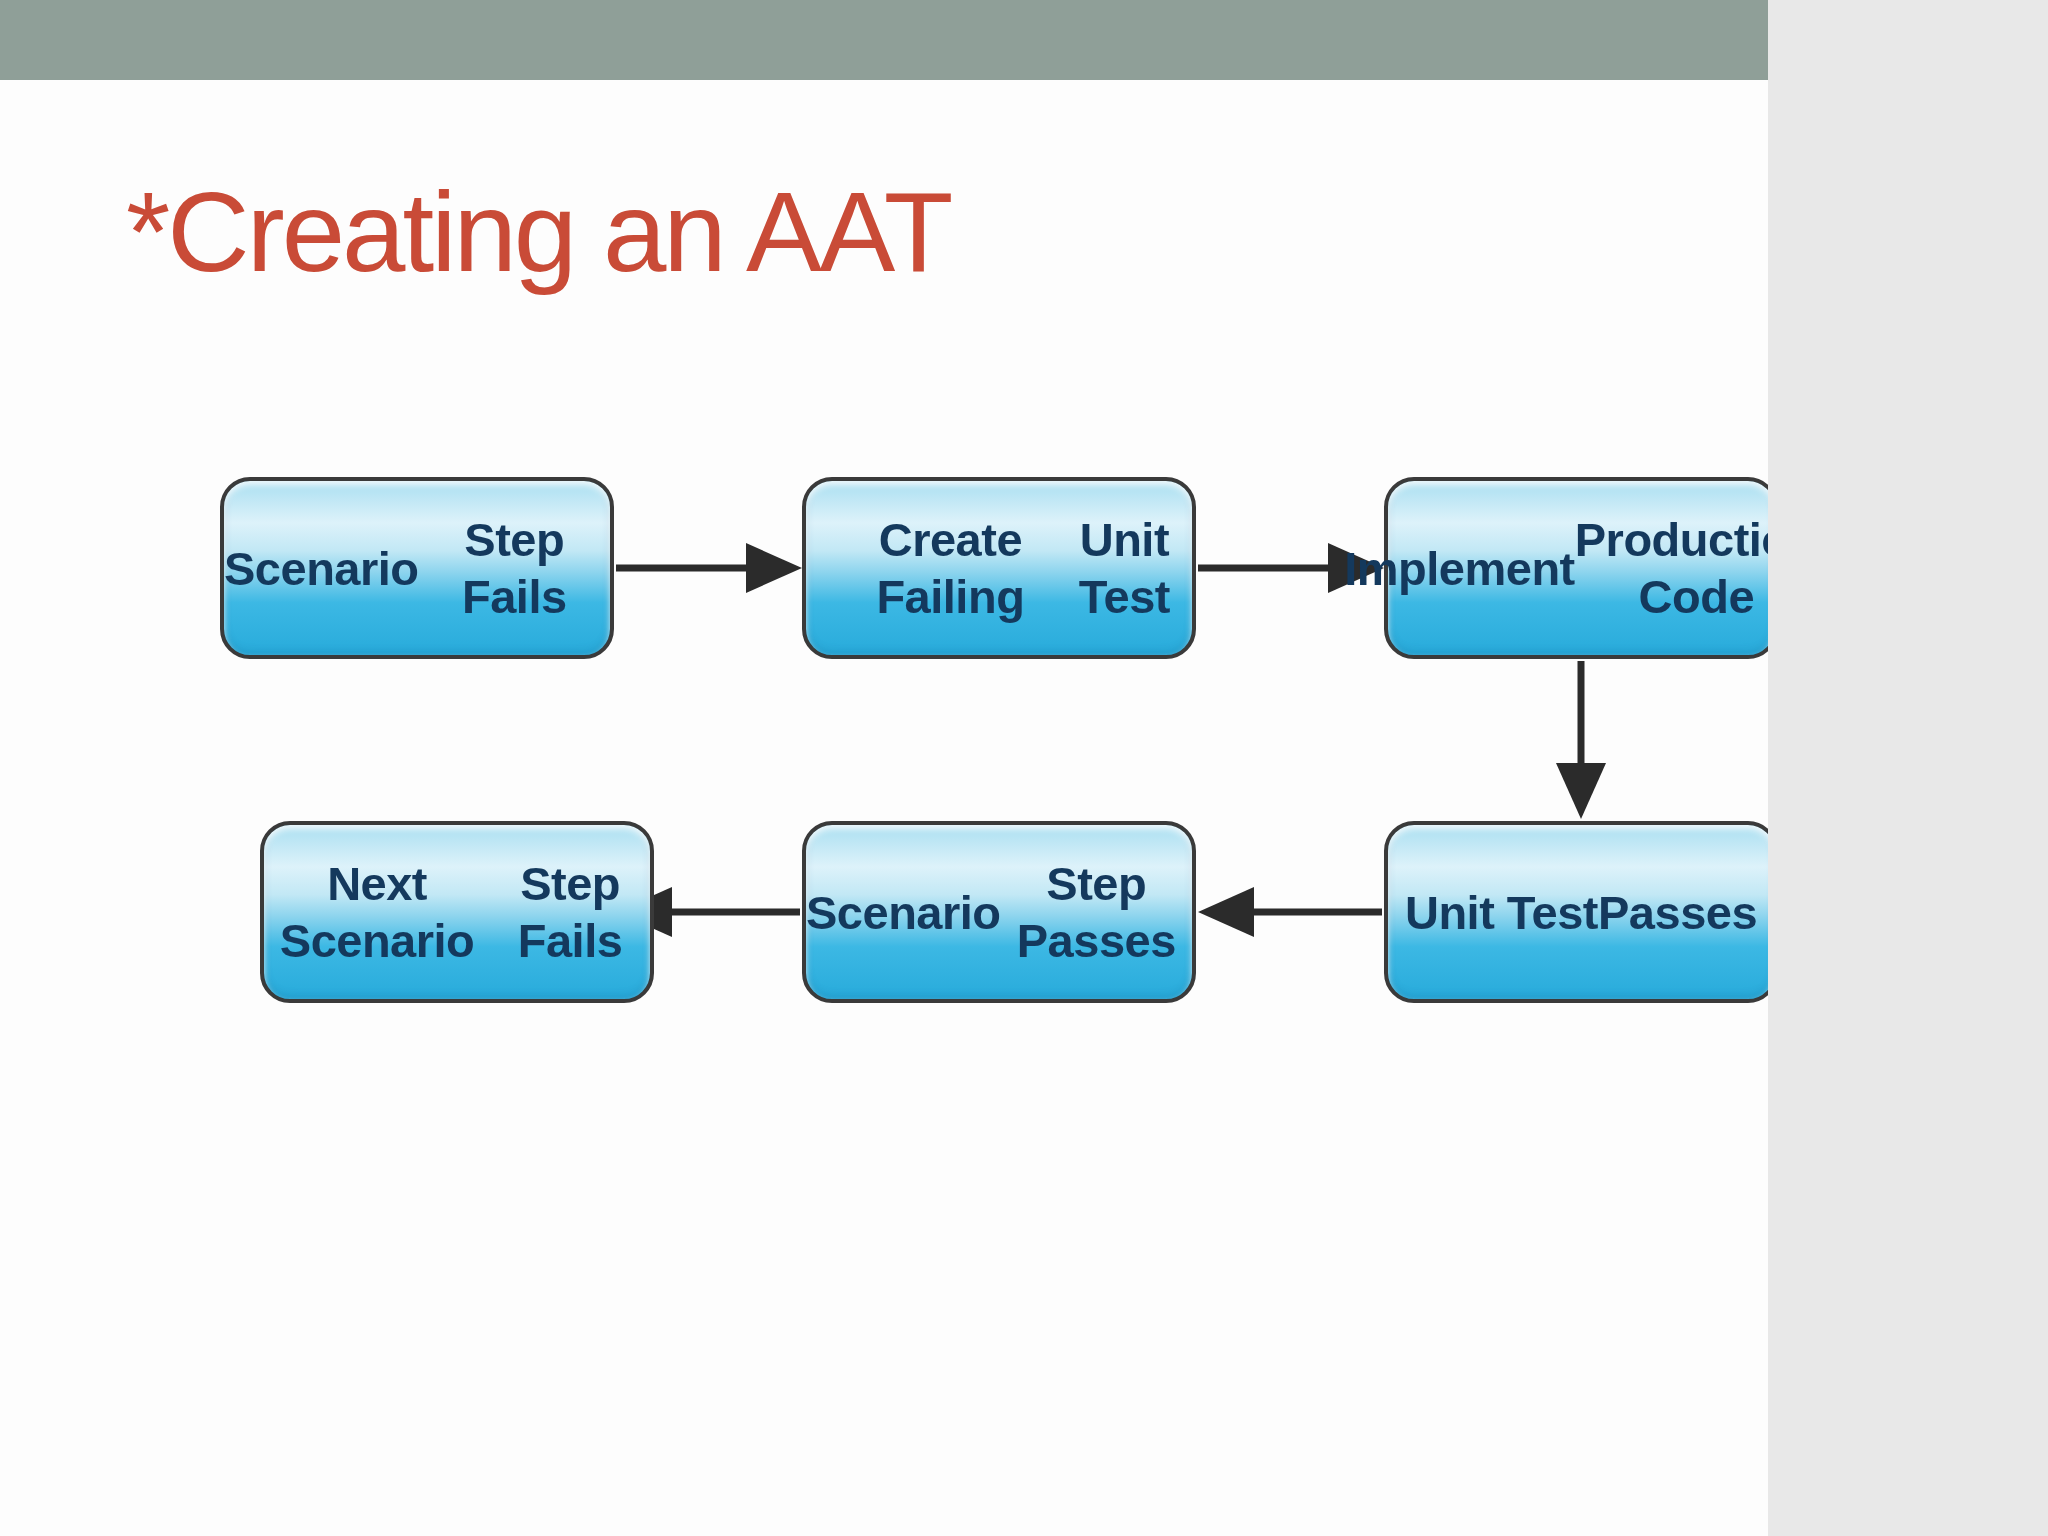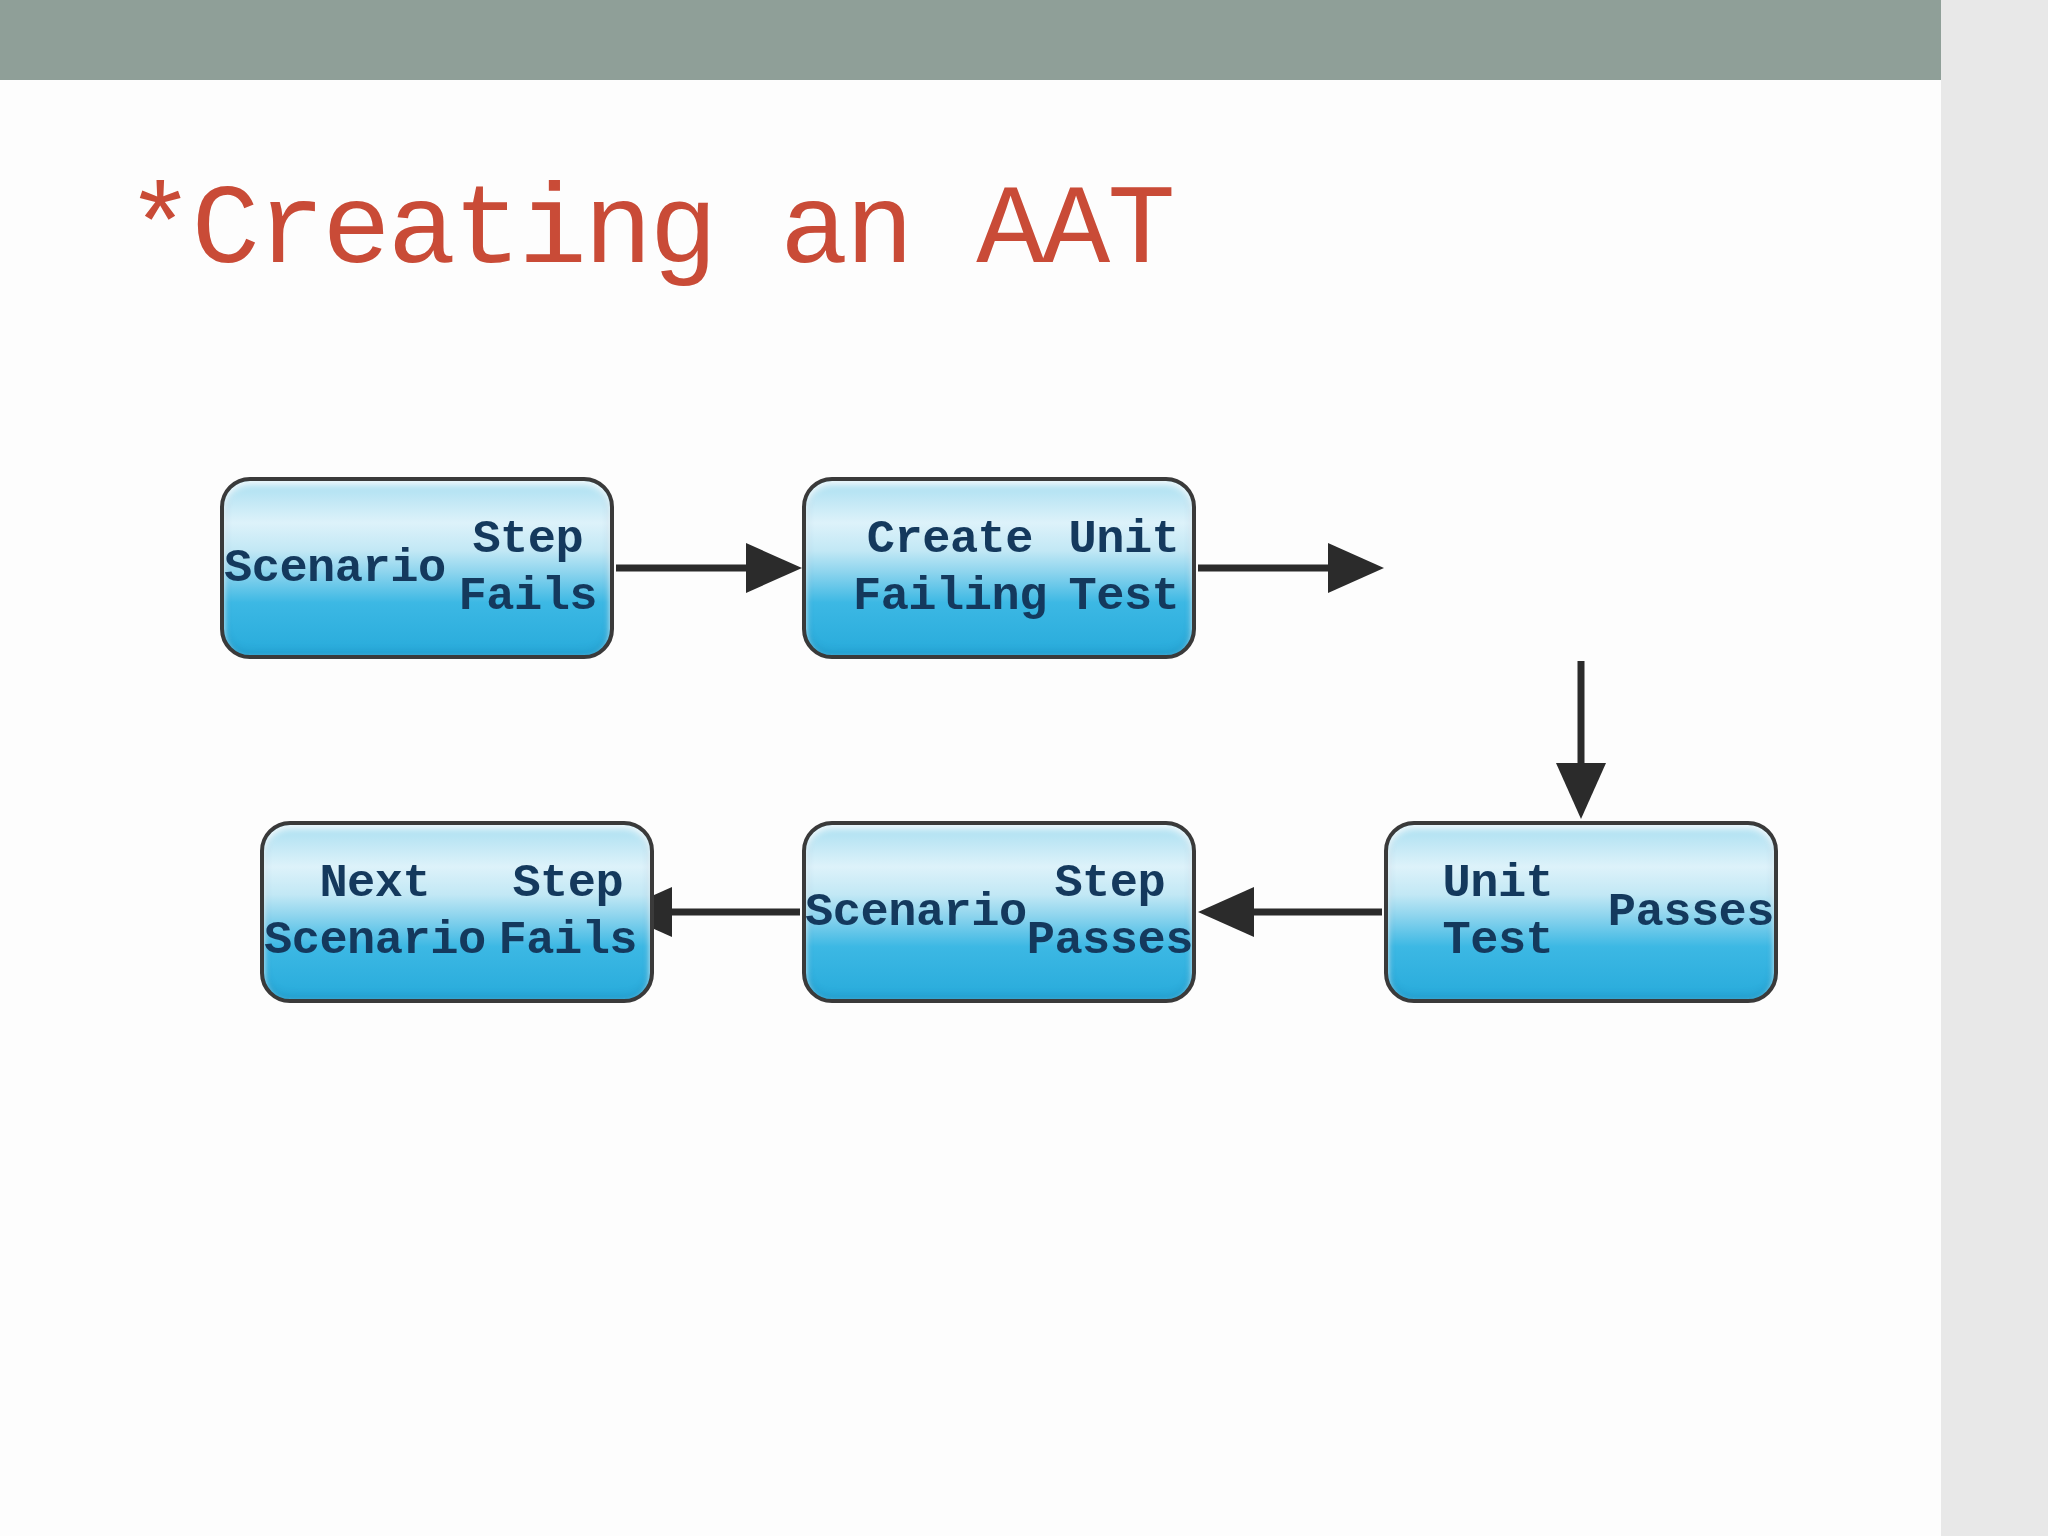--- a/index.html
+++ b/index.html
@@ -2,25 +2,25 @@
 <html style="--background-color: #fdfdfd; --top-bar-color: #8f9f98; --title-color: #c94b37; --node-border-color: #3a3a3a; --node-text-color: #14395d; --node-gradient-top: #aadff1; --node-gradient-light: #ddf2fa; --node-gradient-bottom: #28abdb; --arrow-color: #2b2b2b;"><head>
 <meta charset="utf-8">
 <style>
   html, body {
     margin: 0;
     padding: 0;
     background: #e8e8e8;
   }
   .slide {
     position: relative;
-    width: 1941px;
+    width: 1768px;
     height: 1536px;
     background: var(--background-color, #fdfdfd);
     overflow: hidden;
-    font-family: Liberation Mono, monospace;
+    font-family: Liberation Sans, sans-serif;
   }
   .top-bar {
     position: absolute;
     left: 0;
     top: 0;
     width: 2048px;
     height: 80px;
     background: var(--top-bar-color, #8f9f98);
   }
   .title {
@@ -126,20 +126,24 @@
     <div class="node pos-1">
       <span>Scenario</span>
       <span>Step Fails</span>
     </div>
 
     <div class="node pos-2">
       <span>Create Failing</span>
       <span>Unit Test</span>
     </div>
 
+    <div class="node pos-3">
+      <span>Implement</span>
+      <span>Production Code</span>
+    </div>
 
     <div class="node pos-4">
       <span>Next Scenario</span>
       <span>Step Fails</span>
     </div>
 
     <div class="node pos-5">
       <span>Scenario</span>
       <span>Step Passes</span>
     </div>

